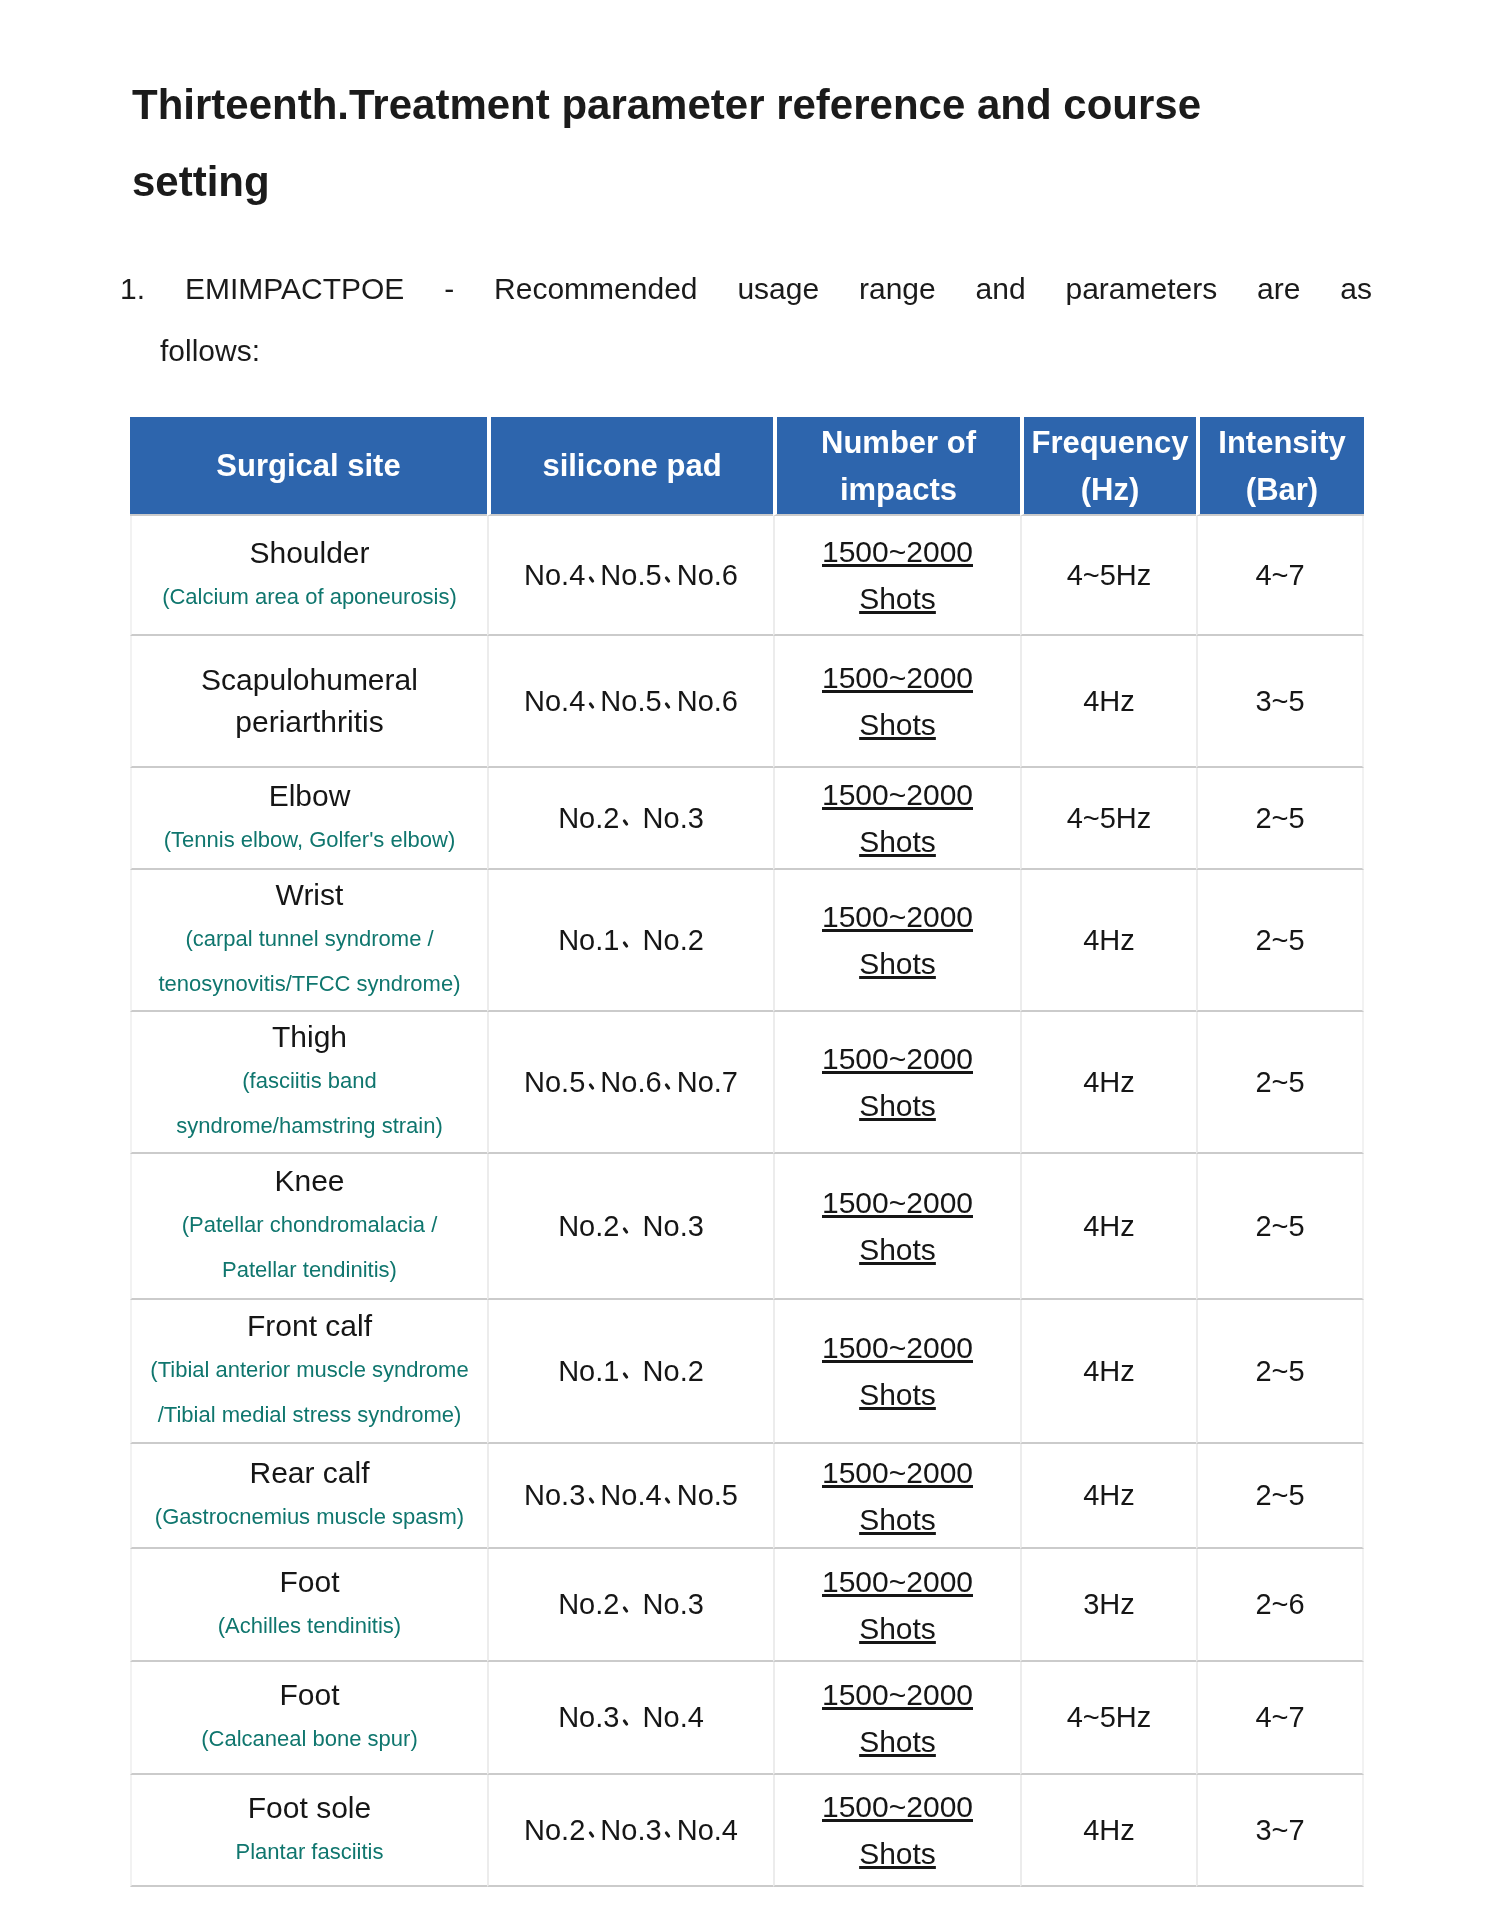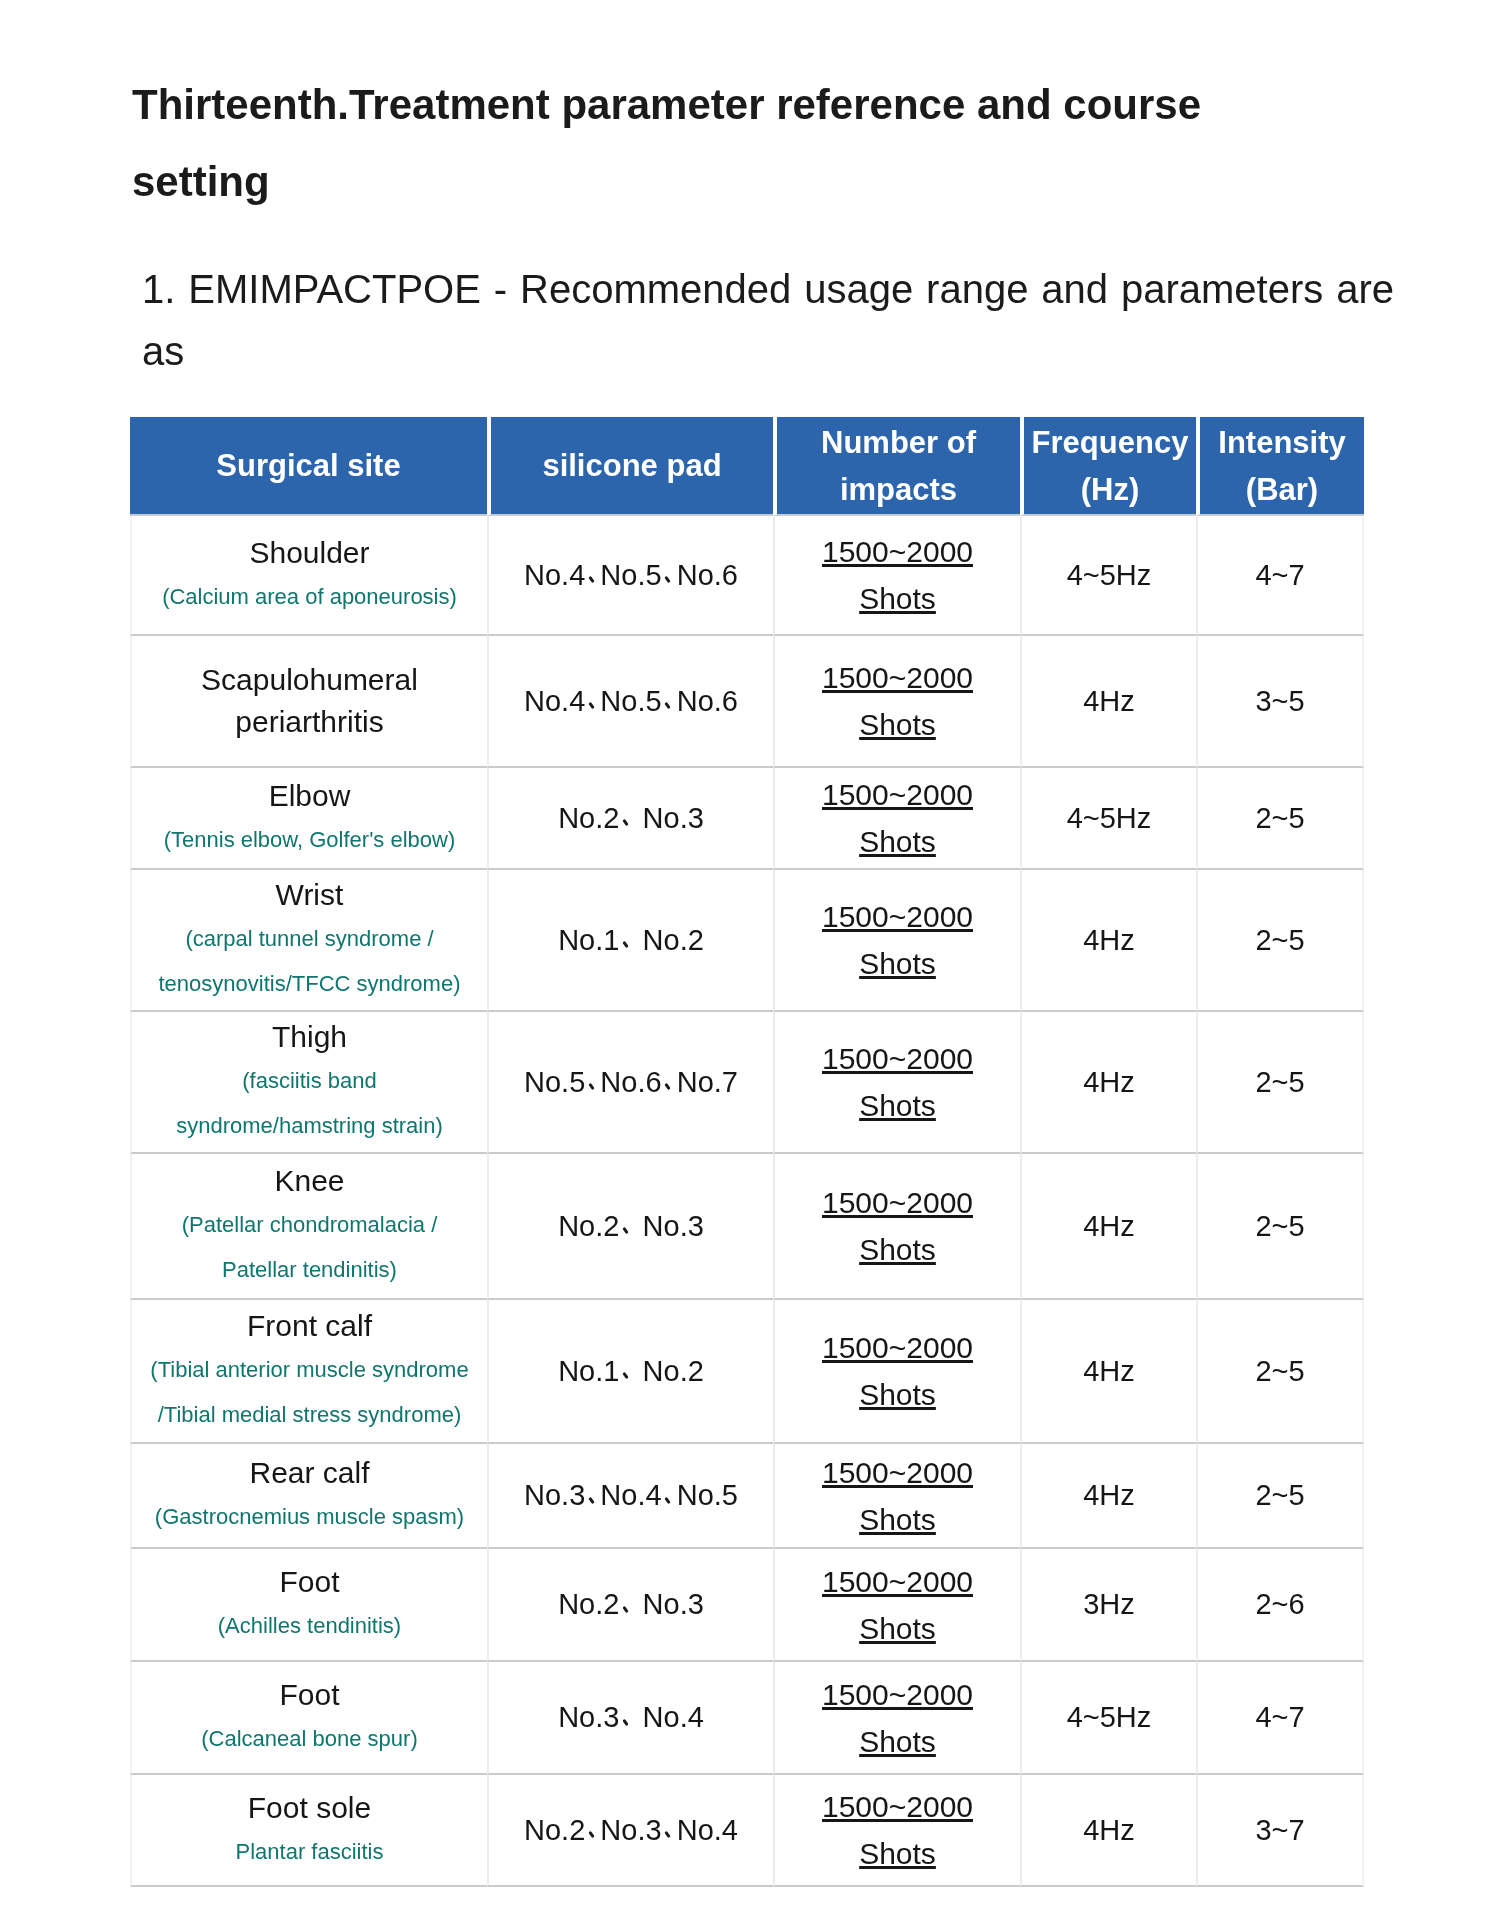--- a/index.html
+++ b/index.html
@@ -17,21 +17,21 @@
   h1 {
     margin-left:12px;
     font-size:42px; line-height:77px; font-weight:700;
     color:#1b1b1b;
   }
 
   
   .intro {
     margin-top:38px;
     width:1252px;
-    font-size:40px; line-height:62px; color:#1b1b1b;margin-left:22px;
+    font-size:30px; line-height:62px; color:#1b1b1b;
   }
   .intro .l1 { text-align:justify; text-align-last:justify; }
   .intro .l1 .num { display:inline; }
   .intro .l2 { padding-left:40px; }
 
   
   table {
     margin-top:35px; margin-left:10px;
     width:1234px;
     border-collapse:separate; border-spacing:0; table-layout:fixed;
@@ -71,20 +71,21 @@
 
 <div class="page">
 
   <h1>
     <div>Thirteenth.Treatment parameter reference and course</div>
     <div>setting</div>
   </h1>
 
   <div class="intro">
     <div class="l1"><span class="num">1.</span> <span>EMIMPACTPOE - Recommended usage range and parameters are as</span></div>
+    <div class="l2">follows:</div>
   </div>
 
   <table>
     <colgroup>
       <col style="width:357px">
         <col style="width:286px">
         <col style="width:247px">
         <col style="width:176px">
         <col style="width:168px">
     </colgroup>

